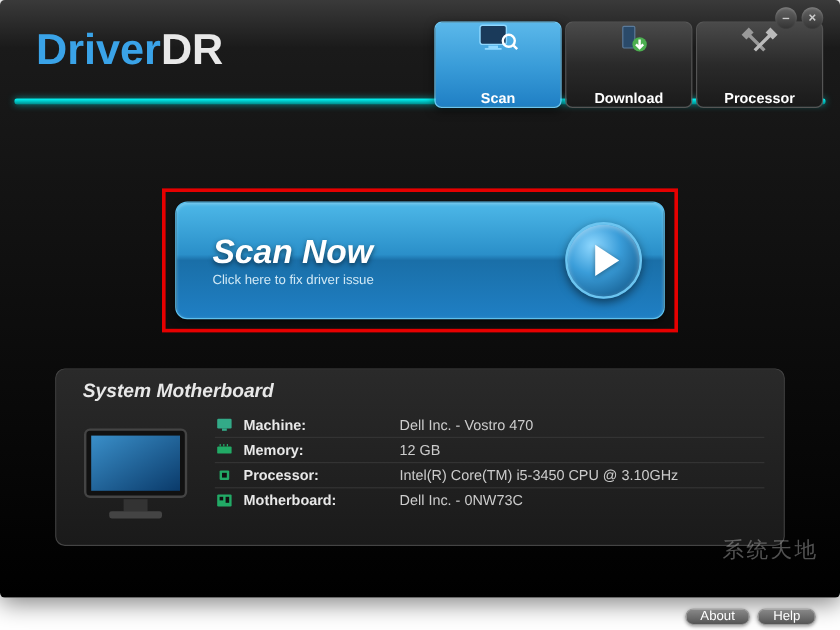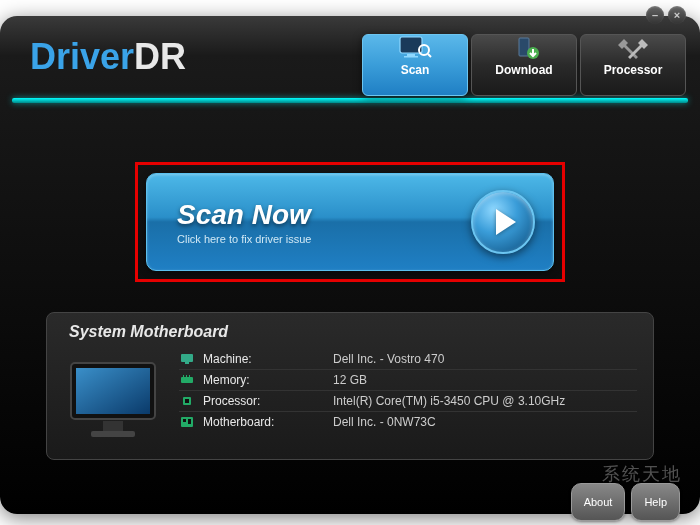--- a/index.html
+++ b/index.html
@@ -1,51 +1,51 @@
 <!DOCTYPE html>
 <html><head>
 <meta charset="utf-8">
 <style>
 *{margin:0;padding:0;box-sizing:border-box;font-family:Arial,sans-serif}
 body{background:#fff;width:700px;height:525px;position:relative;overflow:hidden}
 .app{width:700px;height:525px;background:#fff;position:relative}
 .window-controls{position:absolute;top:6px;right:14px;display:flex;gap:4px;z-index:10}
 .wc{width:18px;height:18px;border-radius:50%;background:linear-gradient(180deg,#666,#333);display:flex;align-items:center;justify-content:center;color:#ccc;font-size:11px;font-weight:bold;cursor:pointer;box-shadow:inset 0 1px 2px rgba(255,255,255,.2)}
-.main-window{position:absolute;top:16px;left:0;width:700px;height:498px;background:linear-gradient(180deg,#3a3a3a 0%,#1a1a1a 8%,#000 100%);border-radius:17px;box-shadow:0 4px 20px rgba(0,0,0,.5);overflow:hidden}
+.main-window{position:absolute;top:0;left:0;width:700px;height:498px;background:linear-gradient(180deg,#3a3a3a 0%,#1a1a1a 8%,#000 100%);border-radius:4px;box-shadow:0 4px 20px rgba(0,0,0,.5);overflow:hidden}
 .header{height:82px;position:relative;display:flex;align-items:center;padding-left:30px}
 .logo{font-size:36px;font-weight:bold;font-family:Arial,sans-serif}
 .logo .blue{color:#3aa3e8}
 .logo .white{color:#e8e8e8}
 .tabs{position:absolute;right:14px;top:18px;display:flex;gap:3px}
-.tab{width:106px;height:62px;border-radius:6px;display:flex;flex-direction:column;align-items:center;justify-content:flex-start;cursor:pointer;position:relative}
+.tab{width:106px;height:72px;border-radius:6px;display:flex;flex-direction:column;align-items:center;justify-content:space-between;cursor:pointer;position:relative}
 .tab.active{background:linear-gradient(180deg,#5bb8ea 0%,#3a9dd9 50%,#1f7fc4 100%);border:1px solid #6cc5f0;box-shadow:0 2px 8px rgba(0,0,0,.5)}
 .tab.inactive{background:linear-gradient(180deg,#4a4a4a 0%,#2a2a2a 50%,#1a1a1a 100%);border:1px solid #555}
 .tab-icon{width:34px;height:26px;margin-bottom:2px;display:flex;align-items:center;justify-content:center}
 .tab-label{color:#fff;font-size:12px;font-weight:bold}
 .separator{height:5px;background:linear-gradient(180deg,#0ff 0%,#088 100%);margin:0 12px;border-radius:2px;box-shadow:0 0 6px rgba(0,255,255,.5)}
 .content{padding:20px}
-.scan-section{margin:39px auto 30px;width:430px;height:120px;border:3px solid #e60000;padding:8px;position:relative}
+.scan-section{margin:50px auto 30px;width:430px;height:120px;border:3px solid #e60000;padding:8px;position:relative}
 .scan-btn{width:100%;height:100%;background:linear-gradient(180deg,#4db8e8 0%,#2a8fc9 45%,#1a6fa8 50%,#1f7fc4 100%);border-radius:10px;border:1px solid #5cc0ee;display:flex;align-items:center;padding-left:30px;cursor:pointer;box-shadow:inset 0 1px 3px rgba(255,255,255,.3),0 2px 6px rgba(0,0,0,.5);position:relative}
 .scan-text{flex:1}
 .scan-title{color:#fff;font-size:28px;font-weight:bold;font-style:italic;text-shadow:0 2px 4px rgba(0,0,0,.5)}
 .scan-sub{color:#d0e8f5;font-size:11px;margin-top:2px}
 .play-circle{width:64px;height:64px;border-radius:50%;background:radial-gradient(circle at 35% 30%,#8fd8ff 0%,#3a9dd9 40%,#0a4a7a 100%);margin-right:18px;display:flex;align-items:center;justify-content:center;box-shadow:0 3px 8px rgba(0,0,0,.5),inset 0 2px 4px rgba(255,255,255,.4);border:2px solid #6cc5f0}
 .play-arrow{width:0;height:0;border-left:20px solid #fff;border-top:13px solid transparent;border-bottom:13px solid transparent;margin-left:6px;filter:drop-shadow(0 1px 2px rgba(0,0,0,.4))}
 .sysinfo{margin:0 26px;background:linear-gradient(180deg,#2a2a2a 0%,#1a1a1a 100%);border:1px solid #444;border-radius:8px;padding:10px 16px 14px;position:relative}
 .sysinfo-title{color:#e8e8e8;font-size:16px;font-weight:bold;font-style:italic;margin-bottom:8px;padding-left:6px}
 .sysinfo-body{display:flex;gap:16px}
 .monitor-img{width:100px;height:90px;display:flex;align-items:center;justify-content:center;margin-top:6px}
 .specs{flex:1}
 .spec-row{display:flex;align-items:center;padding:3px 0;border-top:1px solid #333;font-size:12px}
 .spec-row:first-child{border-top:none}
 .spec-icon{width:16px;height:14px;margin-right:8px;display:flex;align-items:center;justify-content:center}
-.spec-label{width:130px;color:#e8e8e8;font-weight:normal}
+.spec-label{width:130px;color:#e8e8e8;font-weight:bold}
 .spec-value{color:#ccc}
 .footer{position:absolute;bottom:4px;right:20px;display:flex;gap:6px}
-.footer-btn{background:linear-gradient(180deg,#888,#555);border:1px solid #999;border-radius:10px;color:#fff;font-size:11px;padding:12px 12px;cursor:pointer;box-shadow:0 1px 3px rgba(0,0,0,.4)}
+.footer-btn{background:linear-gradient(180deg,#888,#555);border:1px solid #999;border-radius:10px;color:#fff;font-size:11px;padding:0 12px;cursor:pointer;box-shadow:0 1px 3px rgba(0,0,0,.4)}
 .watermark{position:absolute;bottom:28px;right:18px;color:rgba(200,200,200,.4);font-size:18px;font-weight:normal;letter-spacing:2px;pointer-events:none}
 </style>
 </head>
 <body>
 
 <div class="app">
   <div class="window-controls">
     <div class="wc">–</div>
     <div class="wc">×</div>
   </div>

